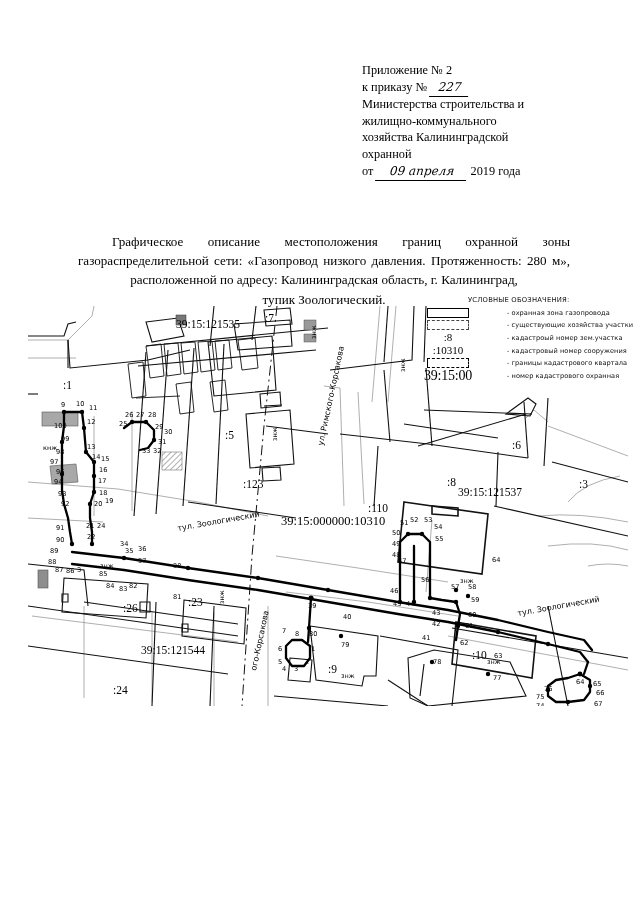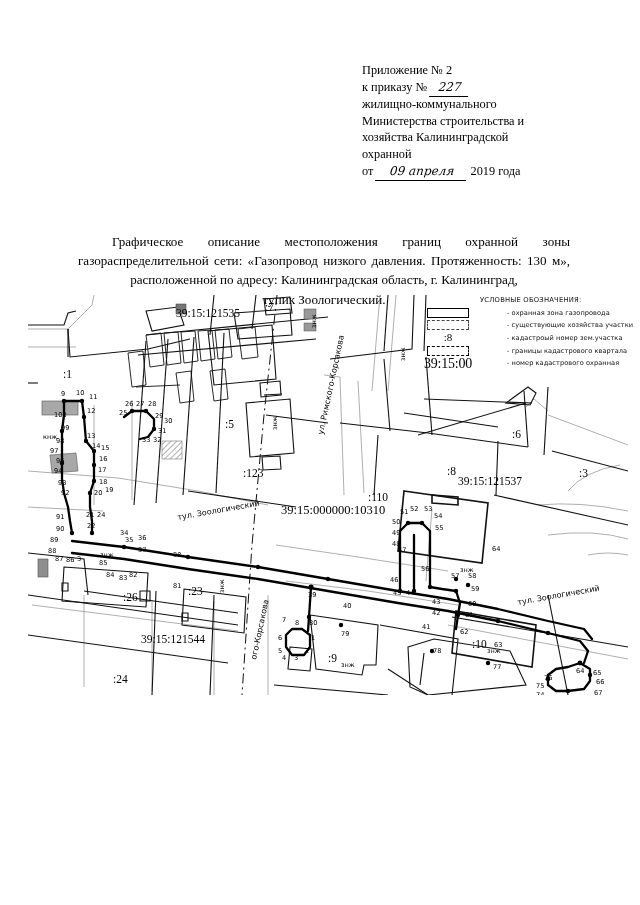--- a/index.html
+++ b/index.html
@@ -30,31 +30,31 @@
   
   .title-par{
     position:absolute;left:78px;top:232px;width:492px;
     font-size:13.1px;line-height:19.2px;text-align:justify;
     text-align-last:center;text-indent:34px;
   }
   .title-par .lastline{display:block;text-align:center;text-indent:0;}
 
   
   .map-wrap{
-    position:absolute;left:28px;top:295px;width:600px;height:395px;
+    position:absolute;left:28px;top:306px;width:600px;height:395px;
   }
   .map-wrap svg{display:block;}
 
   
   .legend{
     position:absolute;left:424px;top:296px;width:212px;
     font-family:"DejaVu Sans","Liberation Sans",sans-serif;
   }
   .legend-title{
-    font-size:6.8px;letter-spacing:.2px;margin-left:56px;
+    font-size:6.8px;letter-spacing:.2px;margin-left:44px;
     margin-bottom:2.5px;color:#111;
   }
   .legend-row{
     display:flex;align-items:center;height:12.6px;
   }
   .legend-sym{
     width:48px;flex:0 0 48px;display:flex;align-items:center;
     justify-content:center;height:12.6px;
   }
   .legend-txt{
@@ -78,31 +78,31 @@
 </head>
 <body>
 
 <div class="page">
 
   <div class="header-block">
     <div class="hline">Приложение № 2</div>
     <div class="hline">
       <span>к приказу № </span><span class="handwriting">227</span>
     </div>
+    <div class="hline">Министерства строительства и</div>
     <div class="hline">жилищно-коммунального</div>
-    <div class="hline">Министерства строительства и</div>
     <div class="hline">хозяйства Калининградской</div>
     <div class="hline">охранной</div>
     <div class="hline">
       <span>от </span><span class="handwriting hw-date">09 апреля</span><span> 2019 года</span>
     </div>
   </div>
 
   <div class="title-par">
-    <span>Графическое описание местоположения границ охранной зоны газораспределительной сети: «Газопровод низкого давления. Протяженность: 130 м», расположенной по адресу: Калининградская область, г. Калининград,</span>
+    <span>Графическое описание местоположения границ охранной зоны газораспределительной сети: «Газопровод низкого давления. Протяженность: 280 м», расположенной по адресу: Калининградская область, г. Калининград,</span>
     <span class="lastline">тупик Зоологический.</span>
   </div>
 
   <div class="map-wrap">
     <svg width="600" height="400" viewBox="0 0 600 400" xmlns="http://www.w3.org/2000/svg">
       <defs>
         <pattern id="hatchGrey" width="4" height="4" patternTransform="rotate(45)" patternUnits="userSpaceOnUse">
           <line x1="0" y1="0" x2="0" y2="4" stroke="#9a9a9a" stroke-width="1.6"></line>
         </pattern>
       </defs>
@@ -471,20 +471,26 @@
           <div class="legend-txt">- существующие хозяйства участки</div>
         </div>
         <div class="legend-row">
           <div class="legend-sym">
             <span class="sym-code">:8</span>
           </div>
           <div class="legend-txt">- кадастроый номер зем.участка</div>
         </div>
         <div class="legend-row">
           <div class="legend-sym">
+            <span class="sym-code">:10310</span>
+          </div>
+          <div class="legend-txt">- кадастровый номер сооружения</div>
+        </div>
+        <div class="legend-row">
+          <div class="legend-sym">
             <div class="sym-box-quarter"></div>
           </div>
           <div class="legend-txt">- границы кадастрового квартала</div>
         </div>
         <div class="legend-row">
           <div class="legend-sym">
             <span class="sym-code wide">39:15:00</span>
           </div>
           <div class="legend-txt">- номер кадастрового охранная</div>
         </div>

